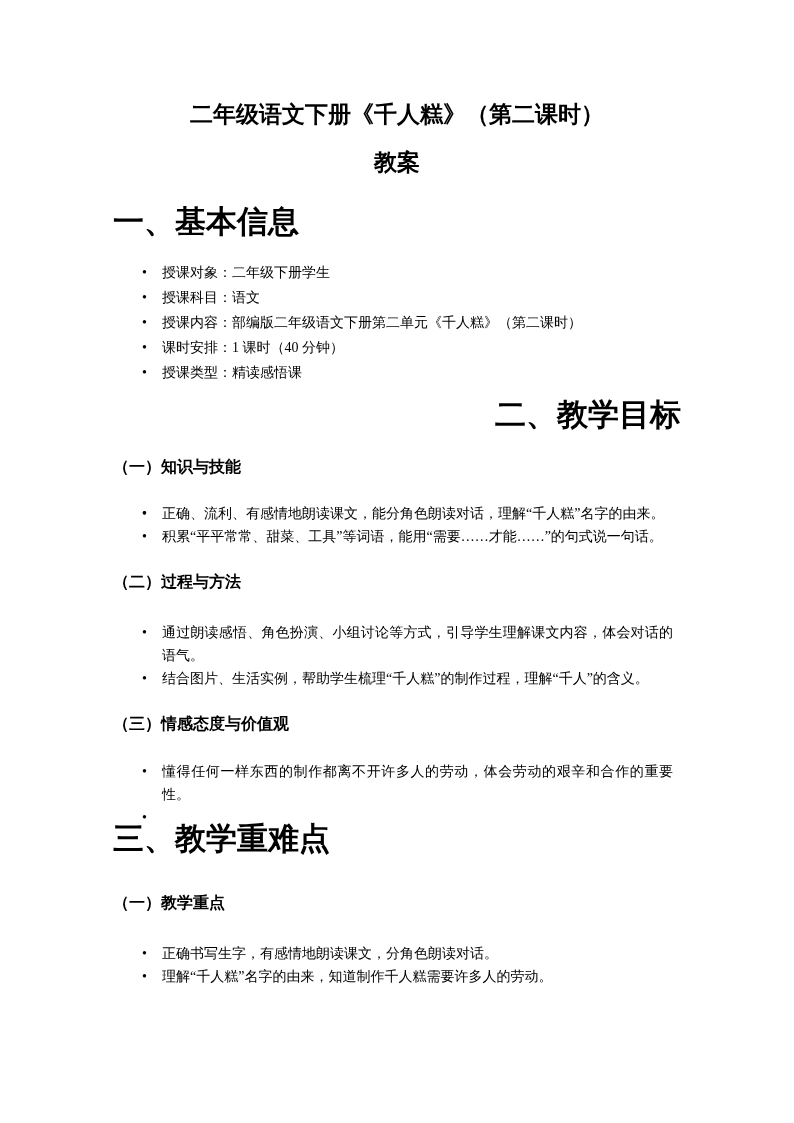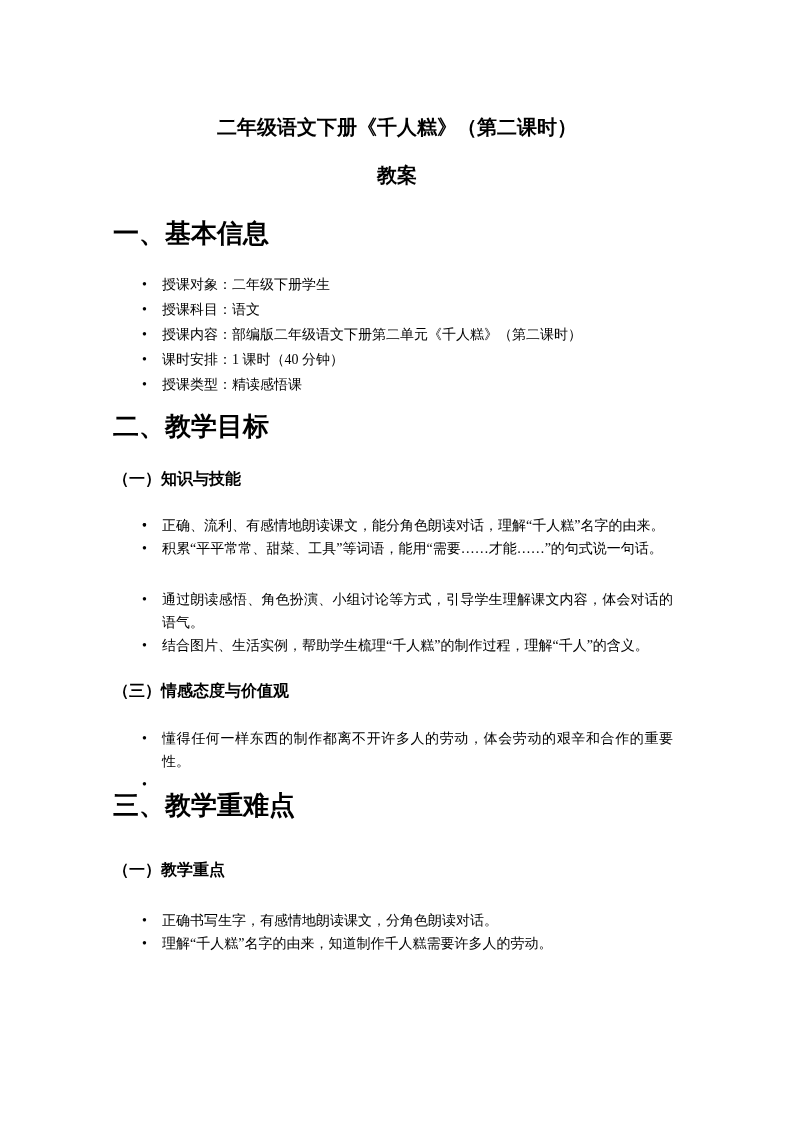--- a/index.html
+++ b/index.html
@@ -9,36 +9,36 @@
     height: 1123px;
     margin: 0 auto;
     background: #ffffff;
     color: #000000;
     font-family: "Liberation Serif", "DejaVu Serif", serif;
     box-sizing: border-box;
     padding: 87px 113px 0 113px;
     overflow: hidden;
   }
   h1.doc-title {
-    margin: 16px;
-    font-size: 20px;
+    margin: 4px;
+    font-size: 23px;
     font-weight: bold;
     line-height: 48px;
     text-align: center;
     letter-spacing: 0;
   }
   .title-line { display: block; }
   h2.sec-heading {
     margin: 0;
-    font-size: 26px;
+    font-size: 31px;
     font-weight: bold;
     line-height: 30px;
   }
   h2.s1 { margin-top: 20px; }
-  h2.s2 { margin-top: 15px; }
+  h2.s2 { margin-top: 15px; text-align: right; }
   h2.s3 { margin-top: 18px; }
   h3.sub-heading {
     margin: 0;
     font-size: 16px;
     font-weight: bold;
     line-height: 22px;
   }
   h3.m1 { margin-top: 26px; }
   h3.m2 { margin-top: 23px; }
   h3.m3 { margin-top: 23px; }
@@ -86,20 +86,21 @@
 
   <h2 class="sec-heading s2">二、教学目标</h2>
 
   <h3 class="sub-heading m1">（一）知识与技能</h3>
   <ul class="doc-list tight u2">
     <li><span class="marker">•</span></li>
     <li><span class="marker">•</span><span>正确、流利、有感情地朗读课文，能分角色朗读对话，理解“千人糕”名字的由来。</span></li>
     <li><span class="marker">•</span><span>积累“平平常常、甜菜、工具”等词语，能用“需要……才能……”的句式说一句话。</span></li>
   </ul>
 
+  <h3 class="sub-heading m2">（二）过程与方法</h3>
   <ul class="doc-list tight u3">
     <li><span class="marker">•</span><span>通过朗读感悟、角色扮演、小组讨论等方式，引导学生理解课文内容，体会对话的语气。</span></li>
     <li><span class="marker">•</span><span>结合图片、生活实例，帮助学生梳理“千人糕”的制作过程，理解“千人”的含义。</span></li>
   </ul>
 
   <h3 class="sub-heading m3">（三）情感态度与价值观</h3>
   <ul class="doc-list tight u4">
     <li><span class="marker">•</span><span>懂得任何一样东西的制作都离不开许多人的劳动，体会劳动的艰辛和合作的重要性。</span></li>
     <li><span class="marker">•</span></li>
   </ul>

